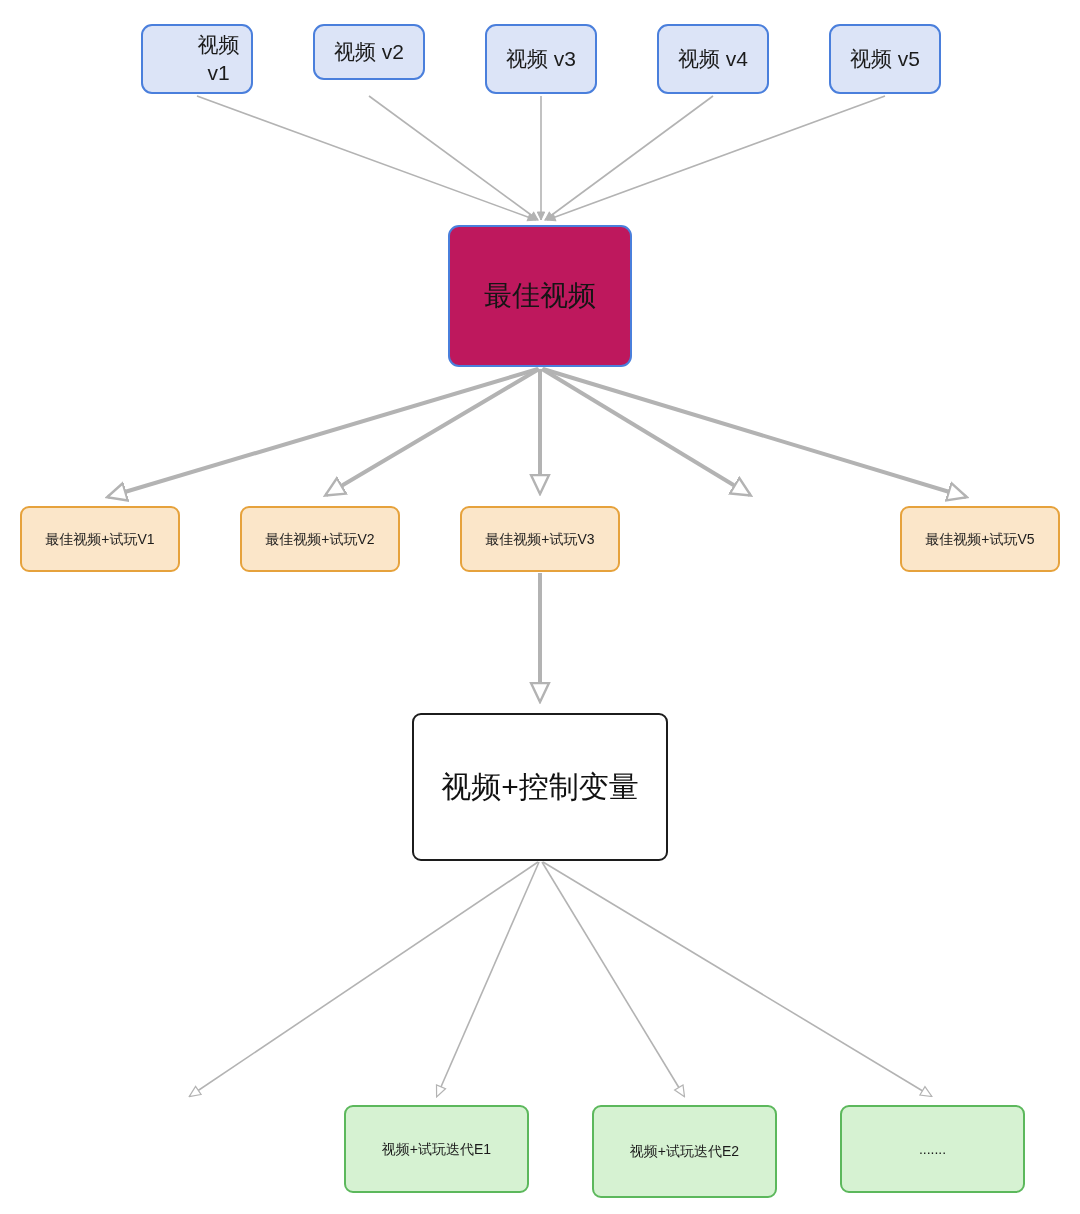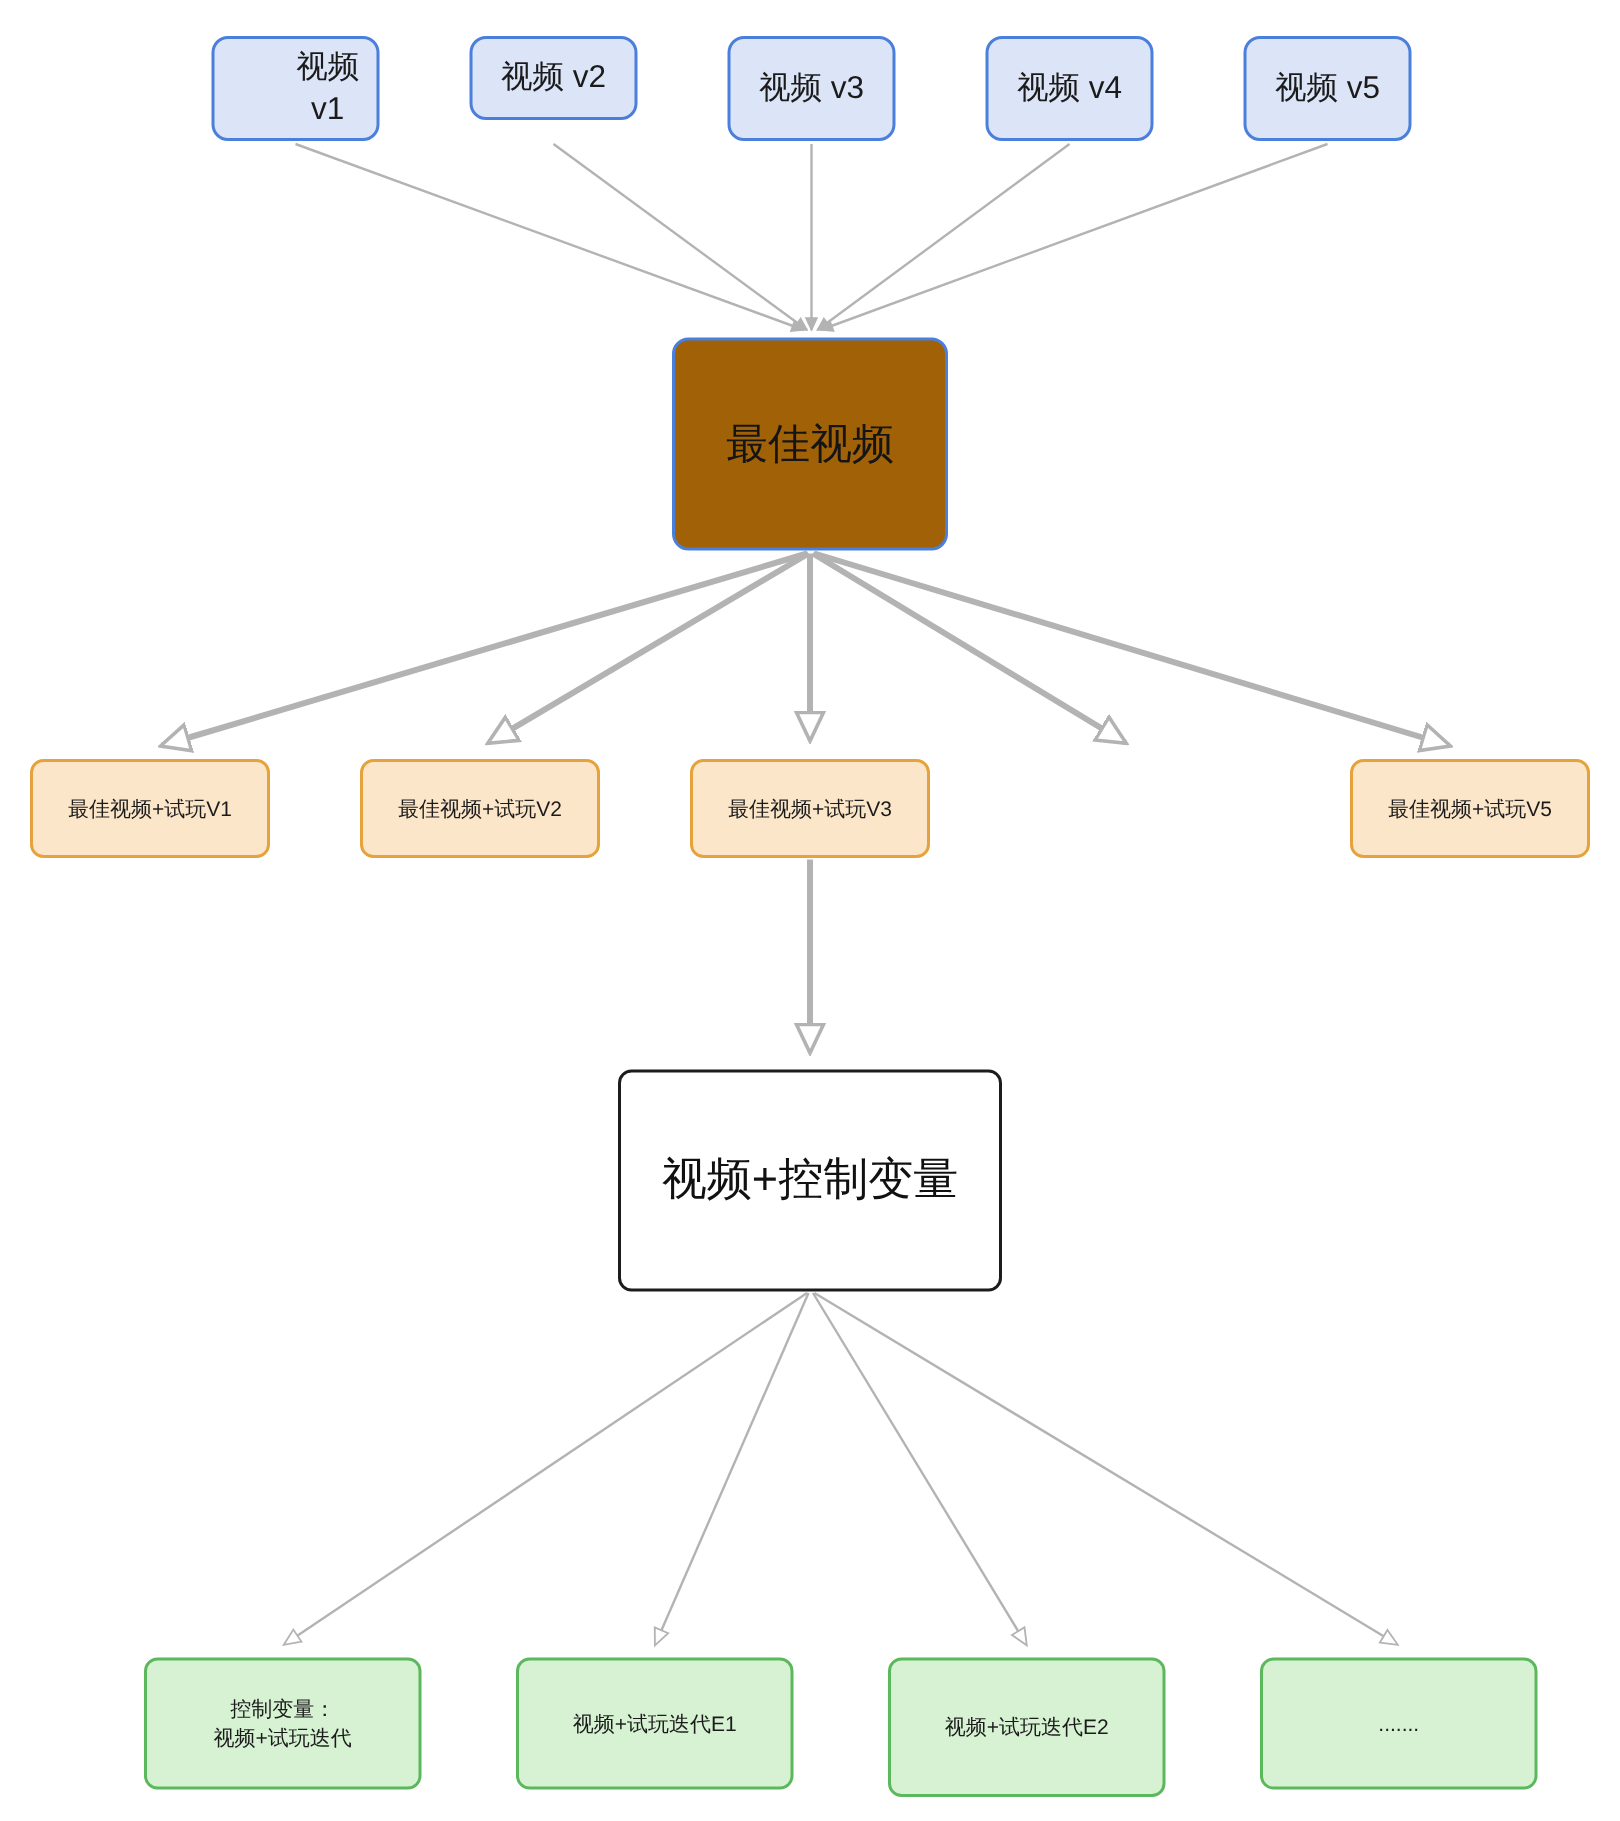--- a/index.html
+++ b/index.html
@@ -42,21 +42,21 @@
     z-index: 2;
   }
   .node-blue-top {
     background: #dce4f7;
     border: 2px solid #4a7fdc;
     border-radius: 11px;
     font-size: 21px;
     color: #1b1b1b;
   }
   .node-blue-main {
-    background: #a16207;
+    background: #be185d;
     border: 2px solid #4a7fdc;
     border-radius: 11px;
     font-size: 28px;
     color: #151515;
   }
   .node-orange {
     background: #fbe6c9;
     border: 2px solid #e6a23c;
     border-radius: 9px;
     font-size: 14px;
@@ -131,19 +131,17 @@
 
   <div class="node node-blue-main" style="left:448px; top:225px; width:184px; height:142px;">最佳视频</div>
 
   <div class="node node-orange" style="left:20px; top:506px; width:160px; height:66px;">最佳视频+试玩V1</div>
   <div class="node node-orange" style="left:240px; top:506px; width:160px; height:66px;">最佳视频+试玩V2</div>
   <div class="node node-orange" style="left:460px; top:506px; width:160px; height:66px;">最佳视频+试玩V3</div>
   <div class="node node-orange" style="left:900px; top:506px; width:160px; height:66px;">最佳视频+试玩V5</div>
 
   <div class="node node-white" style="left:412px; top:713px; width:256px; height:148px;">视频+控制变量</div>
 
-  <div class="node node-green" style="left:96px; top:1105px; width:185px; height:88px;">控制变量：
-视频+试玩迭代</div>
   <div class="node node-green" style="left:344px; top:1105px; width:185px; height:88px;">视频+试玩迭代E1</div>
   <div class="node node-green" style="left:592px; top:1105px; width:185px; height:93px;">视频+试玩迭代E2</div>
   <div class="node node-green" style="left:840px; top:1105px; width:185px; height:88px;">.......</div>
 
 </div>
 
 </body></html>

